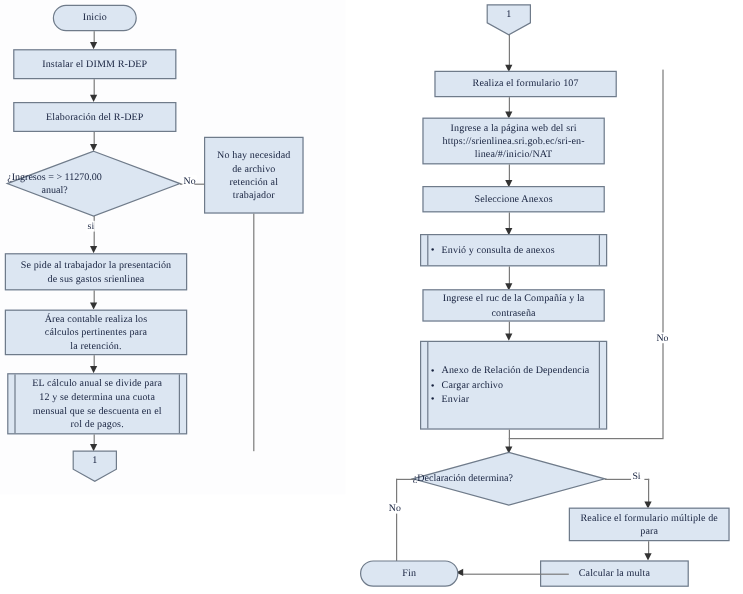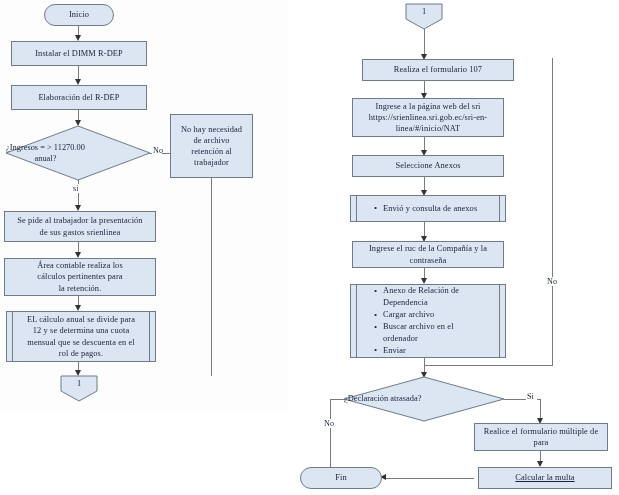--- a/index.html
+++ b/index.html
@@ -47,21 +47,21 @@
     position:absolute;
     top:0;bottom:0;
     width:0;
     border-left:1px solid #6f7b8a;
   }
   .predef::before{left:5px;}
   .predef::after{right:5px;}
 
   
   ul.bl{
-    margin:15px;
+    margin:0;
     padding:0 0 0 14px;
     text-align:left;
     list-style:none;
     width:100%;
   }
   ul.bl li{
     position:relative;
     font-size:8.4px;
     line-height:1.42;
     margin:0;
@@ -267,37 +267,36 @@
       <span>contraseña</span>
     </span>
   </div>
   <div class="ln v" style="left:424px;top:268px;height:12px;"></div>
   <div class="arw down" style="left:421px;top:278px;"></div>
 
   <div class="node predef" style="left:350px;top:284px;width:156px;height:74px;">
     <ul class="bl">
       <li>Anexo de Relación de Dependencia</li>
       <li>Cargar archivo</li>
-      <li>Buscar archivo en el ordenador</li>
       <li>Enviar</li>
     </ul>
   </div>
 
   <div class="ln v" style="left:552px;top:58px;height:307px;"></div>
   <span class="edgelbl" style="left:546px;top:277px;">No</span>
   <div class="ln h" style="left:424px;top:365px;width:129px;"></div>
 
   <div class="ln v" style="left:424px;top:358px;height:16px;"></div>
   <div class="arw down" style="left:421px;top:372px;"></div>
 
   <div class="diamond" style="left:344px;top:377px;width:160px;height:44px;">
     <svg width="160" height="44" viewBox="0 0 160 44">
       <polygon points="80,0 160,22 80,44 0,22" fill="#dce6f2" stroke="#6f7b8a" stroke-width="1"></polygon>
     </svg>
-    <div class="dlabel">¿Declaración atrasada?</div>
+    <div class="dlabel">¿Declaración determina?</div>
   </div>
 
   <div class="ln h" style="left:504px;top:399px;width:22px;"></div>
   <span class="edgelbl" style="left:526px;top:392px;">Si</span>
   <div class="ln h" style="left:537px;top:399px;width:4px;"></div>
   <div class="ln v" style="left:540px;top:399px;height:21px;"></div>
   <div class="arw down" style="left:537px;top:418px;"></div>
 
   <div class="ln h" style="left:330px;top:399px;width:15px;"></div>
   <div class="ln v" style="left:330px;top:399px;height:75px;"></div>
@@ -305,21 +304,21 @@
 
   <div class="node" style="left:474px;top:423px;width:134px;height:28px;">
     <span class="txt">
       <span>Realice el  formulario múltiple de</span><br>
       <span>para</span>
     </span>
   </div>
   <div class="ln v" style="left:540px;top:451px;height:12px;"></div>
   <div class="arw down" style="left:537px;top:461px;"></div>
 
-  <div class="node" style="left:478px;top:467px;width:134px;height:22px;text-decoration:underline;">
+  <div class="node" style="left:450px;top:467px;width:124px;height:22px;">
     <span class="txt">Calcular la multa</span>
   </div>
   <div class="ln h" style="left:384px;top:478px;width:90px;"></div>
   <div class="arw left" style="left:380px;top:474px;"></div>
 
   <div class="node terminator" style="left:300px;top:467px;width:82px;height:22px;">
     <span class="txt">Fin</span>
   </div>
 
 </div>

